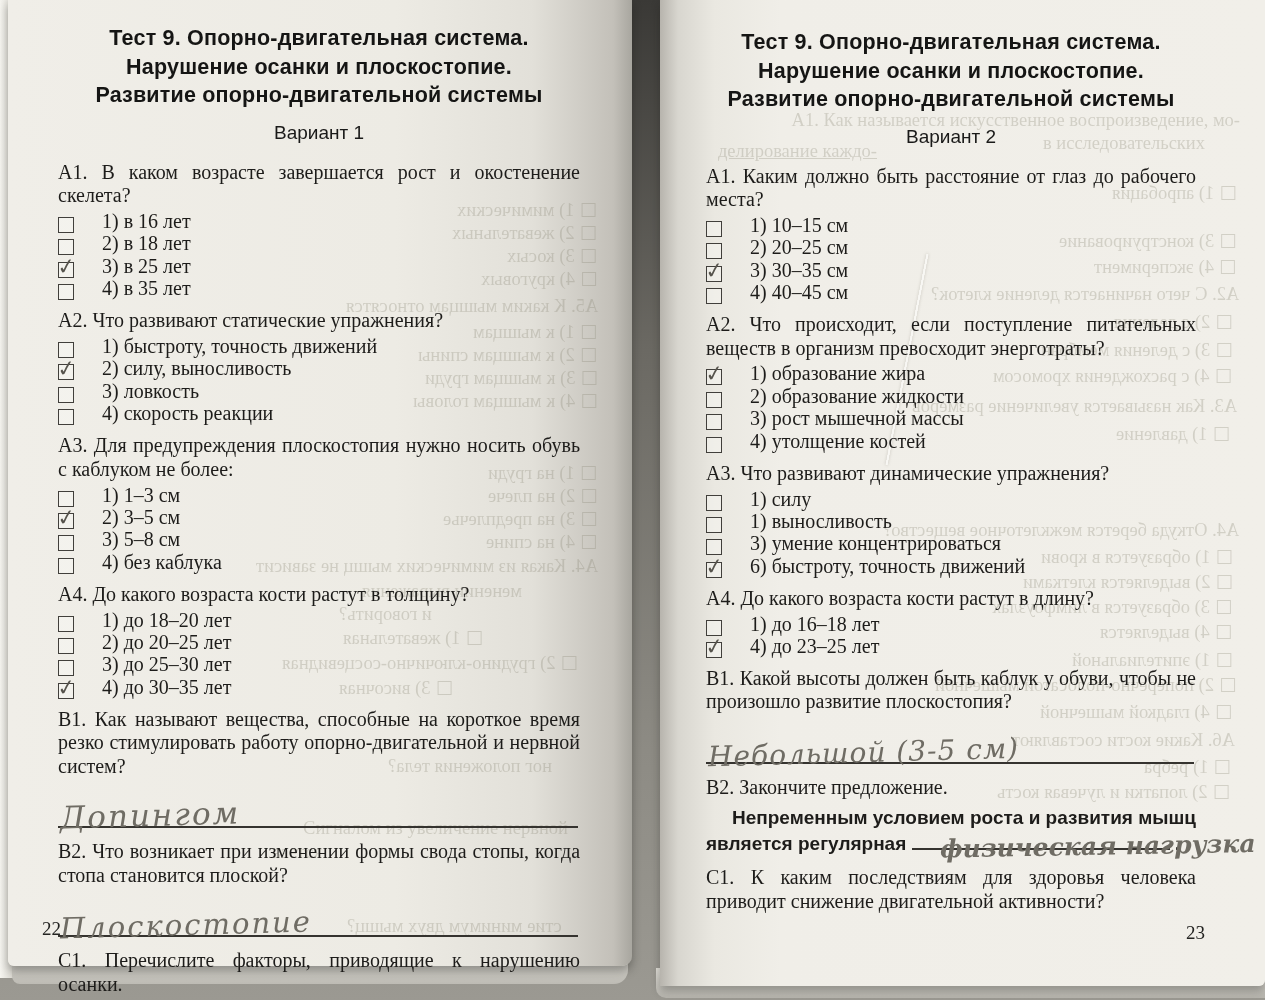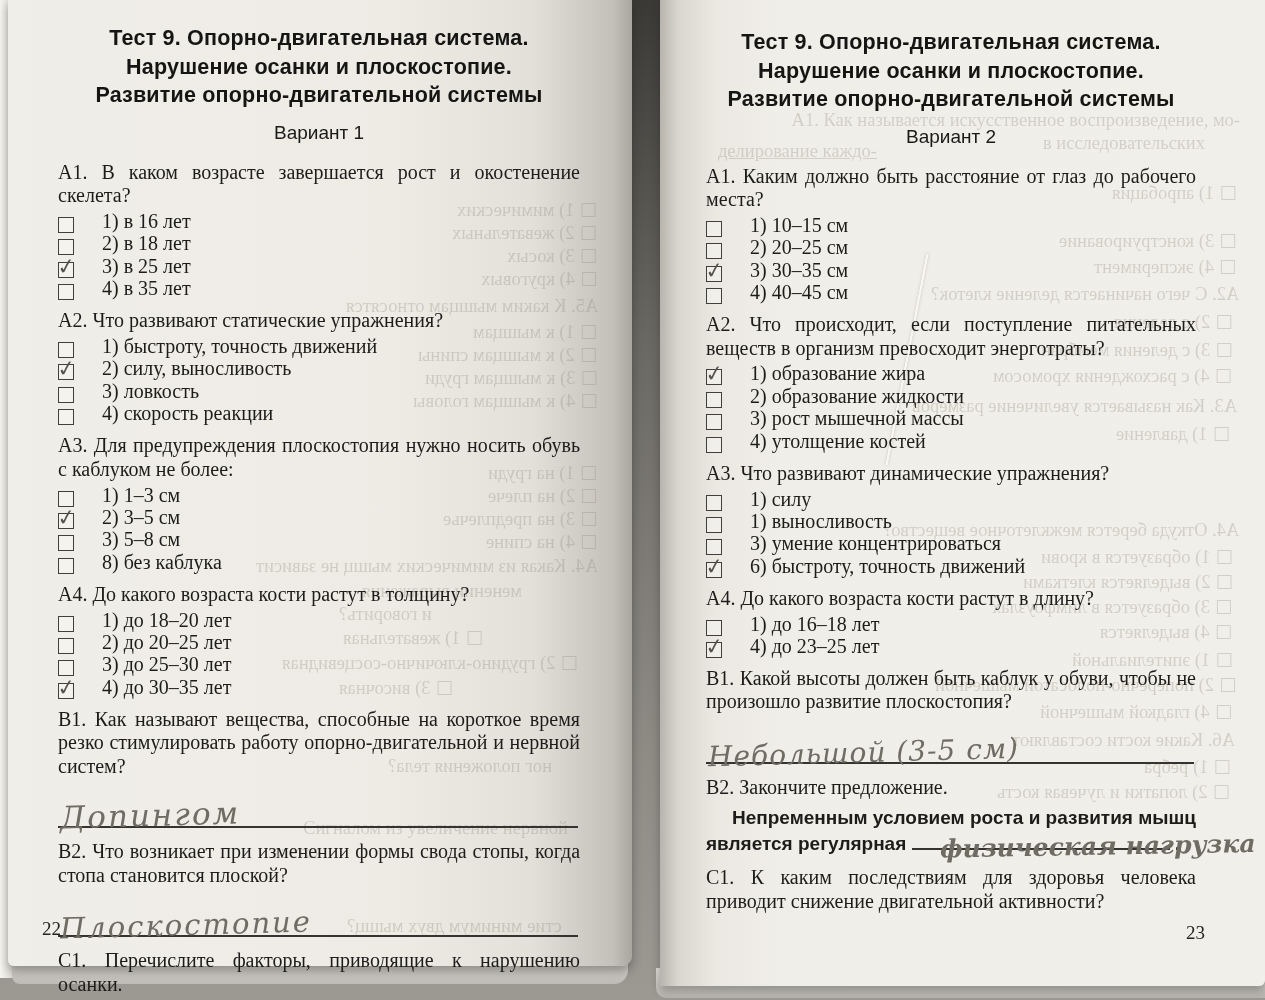--- a/index.html
+++ b/index.html
@@ -160,21 +160,21 @@
               <span class="tick on">✓</span>
             </span>
             <span>2) 3–5 см</span>
           </div>
         <div class="opt">
             <span class="cb"></span>
             <span>3) 5–8 см</span>
           </div>
         <div class="opt">
             <span class="cb"></span>
-            <span>8) без каблука</span>
+            <span>4) без каблука</span>
           </div>
       </div>
 
       <div class="q">
         <p class="qtext"><b class="qlabel">А4.</b> <span>До какого возраста кости растут в толщину?</span></p>
         <div class="opt">
             <span class="cb"></span>
             <span>1) до 18–20 лет</span>
           </div>
         <div class="opt">

